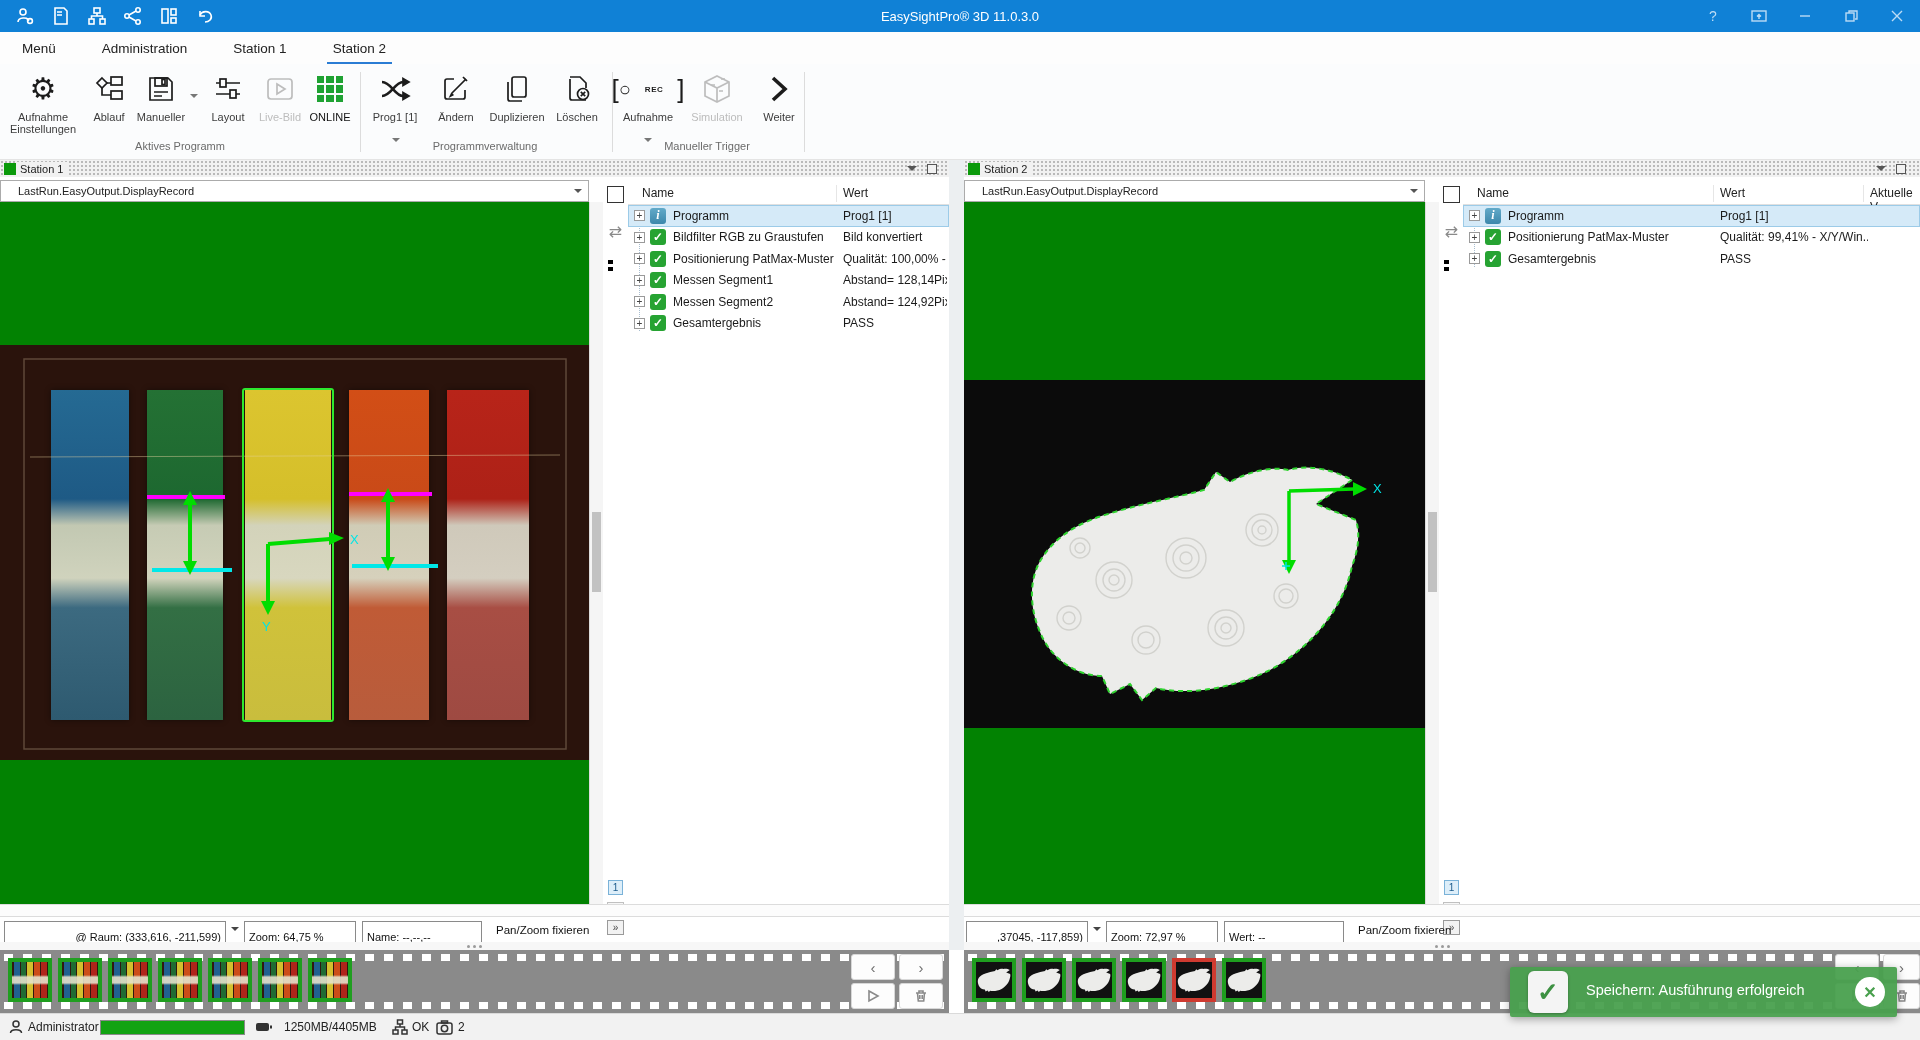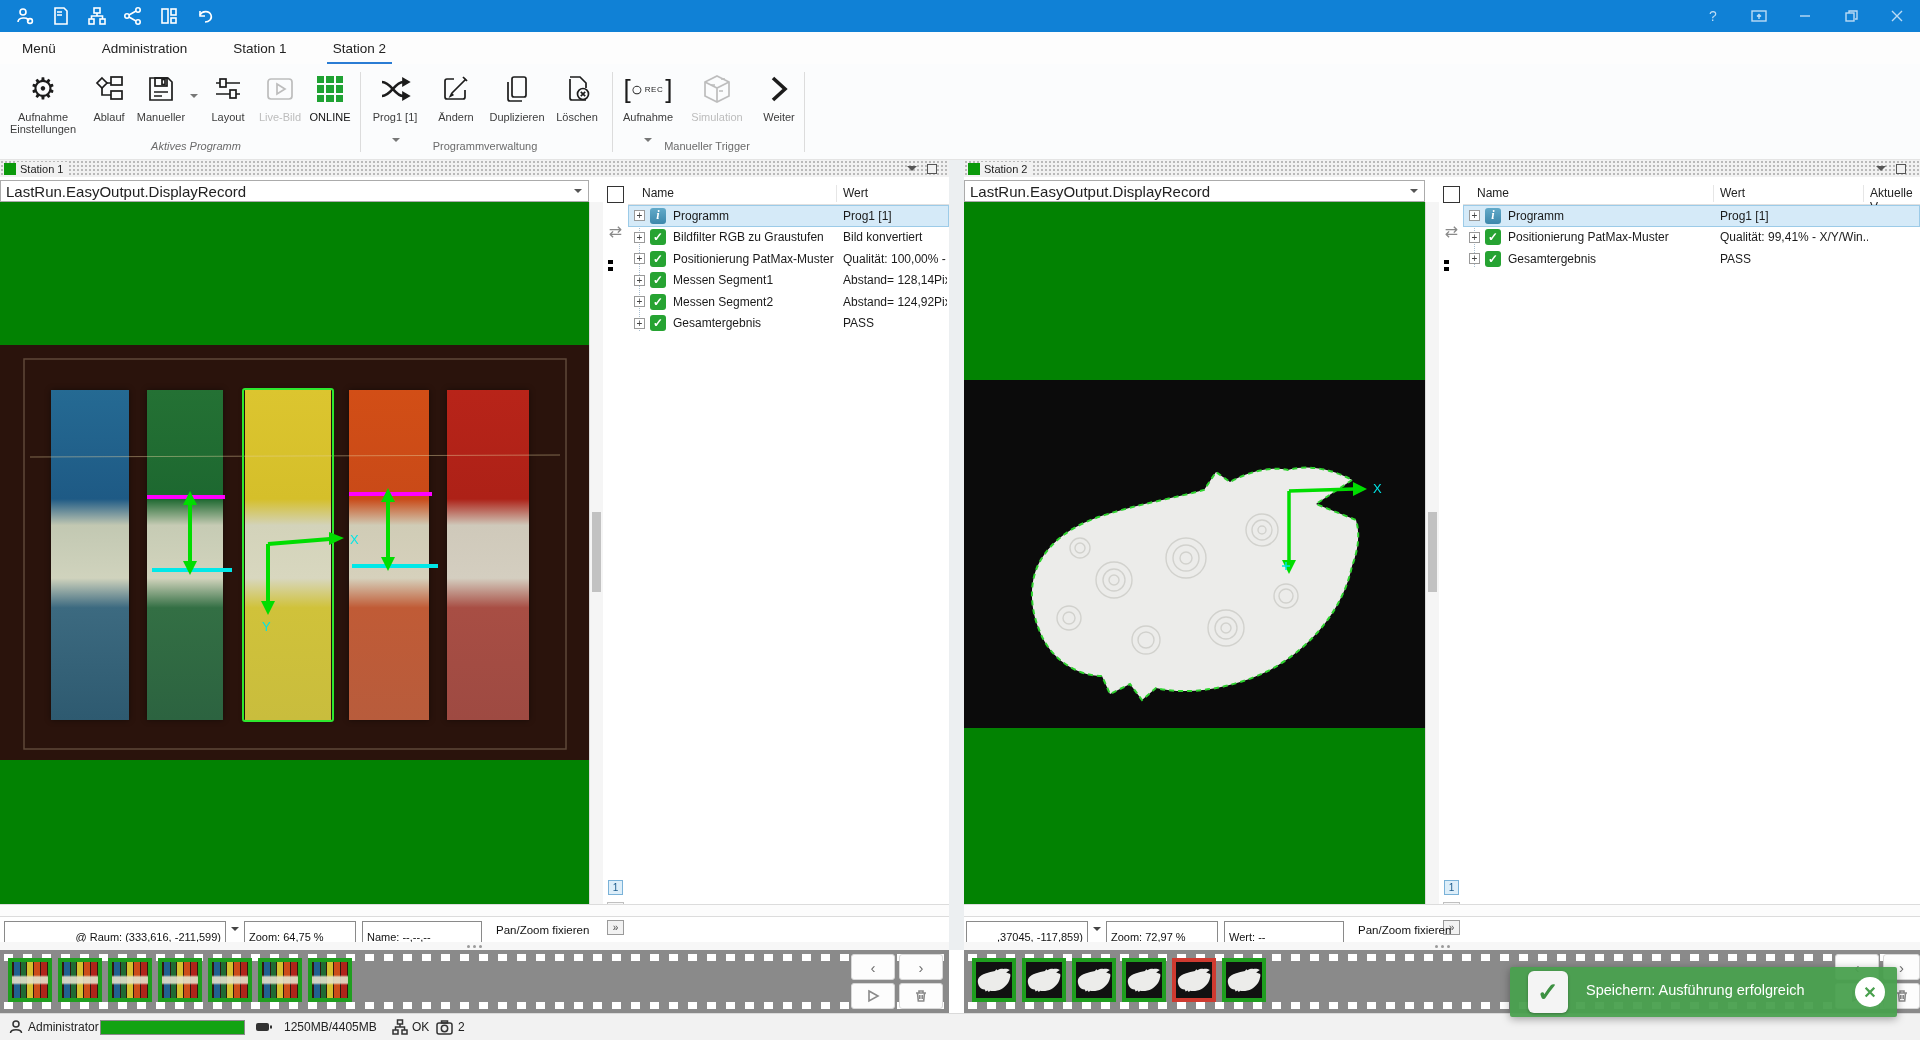--- a/index.html
+++ b/index.html
@@ -30,40 +30,40 @@
   .rbtn.disabled { color:#bcbcbc; }
   .rsep { position:absolute; top:8px; width:1px; height:80px; background:#dcdcdc; }
   .rgroup { position:absolute; top:76px; font-size:11px; color:#6b6b6b; text-align:center; }
   .ric svg { stroke:#1c1c1c; fill:none; stroke-width:1.7; }
   .ric.gray svg { stroke:#bdbdbd; }
   .online-grid { width:26px; height:26px; display:grid; grid-template-columns:repeat(3,1fr); gap:2px; }
   .online-grid i { background:#1fa233; }
   .gear { font-size:30px; line-height:30px; color:#1c1c1c; }
   .rec-box { display:flex; align-items:center; font-size:20px; color:#1c1c1c; }
   .rec-box .br { font-size:26px; font-weight:300; }
-  .rec-box .rec { font-size:8px; font-weight:normal; letter-spacing:.5px; margin:0 2px; }
+  .rec-box .rec { font-size:8px; font-weight:bold; letter-spacing:.5px; margin:0 14px; }
   .mini-caret { position:absolute; width:0; height:0; border:4px solid transparent; border-top-color:#777; }
 
   
   .panel { top:160px; height:790px; background:#fff; }
   #p1 { left:0; width:949px; }
   #p2 { left:964px; width:956px; }
   #psplit { left:949px; top:160px; width:15px; height:790px; background:#eceff1; }
   .st-header { position:absolute; left:0; top:0; right:0; height:17px;
     background-color:#f1f1f1;
     background-image:radial-gradient(#b9b9b9 0.8px, transparent 0.9px);
     background-size:4px 4px; display:flex; align-items:center; }
   .st-green { width:12px; height:12px; background:#0b9a0b; margin-left:4px; }
   .st-title { font-size:11px; color:#222; background:#f1f1f1; padding:1px 5px 1px 4px; }
   .hdr-btns { position:absolute; top:2px; display:flex; gap:10px; align-items:center; }
   .hdr-caret { width:0; height:0; border:5px solid transparent; border-top-color:#555; margin-top:4px; }
   .hdr-sq { width:10px; height:10px; border:1.5px solid #555; background:#f1f1f1; }
 
   .combo { position:absolute; top:20px; height:22px; background:#fff; border:1px solid #ababab; display:flex; align-items:center; }
-  .combo span { font-size:15px; color:#222; padding-left:5px; flex:1; white-space:nowrap; overflow:hidden; }
+  .combo span { font-size:11px; color:#222; padding-left:17px; flex:1; white-space:nowrap; overflow:hidden; }
   .combo .caret { width:0; height:0; border:4px solid transparent; border-top-color:#555; margin:3px 6px 0 0; }
 
   .canvas { position:absolute; top:42px; overflow:hidden; background:#028202; }
   .gband { position:absolute; left:0; right:0; background:#028202; }
   .photo1 { position:absolute; left:0; width:589px; height:415px; background:#2a130c; }
   .tab { position:absolute; top:45px; height:330px; box-shadow:0 0 6px rgba(0,0,0,.45); }
   .photo2 { position:absolute; left:0; width:461px; height:348px; background:#0b0b0b; }
   .ovl { position:absolute; left:0; top:0; pointer-events:none; }
 
   .vscroll { position:absolute; top:42px; width:14px; background:#f5f5f5; border-left:1px solid #dcdcdc; }
@@ -171,20 +171,21 @@
           <rect x="12" y="12" width="5" height="5"></rect>
         </svg>
       </div>
     <div class="tb-ic">
         <svg width="20" height="20" viewBox="0 0 20 20">
           <path d="M5 5 L5 10 L10 10"></path>
           <path d="M5 9 C7 5 14 4 16 9 C17.5 13 14 16 10 16"></path>
         </svg>
       </div>
   </div>
+  <div id="tb-title">EasySightPro® 3D 11.0.3.0</div>
   <div class="tb-right">
     <div class="winbtn">?</div>
     <div class="winbtn">
         <svg width="16" height="14" viewBox="0 0 16 14">
           <rect x="1" y="2" width="14" height="10"></rect>
           <path d="M8 10 V6 M6 7.5 L8 5.5 L10 7.5"></path>
         </svg>
       </div>
     <div class="winbtn">
         <svg width="12" height="12" viewBox="0 0 12 12">
@@ -344,21 +345,21 @@
   </div>
   <div class="rbtn" style="left:756px;width:46px;">
     <div class="ric">
         <svg width="26" height="30" viewBox="0 0 26 30">
           <path d="M7 4 L19 15 L7 26" stroke-width="3.6"></path>
         </svg>
       </div>
     <div>Weiter</div>
   </div>
   <div class="rsep" style="left:804px;"></div>
-  <div class="rgroup" style="left:76px;width:240px;font-style:italic;">Aktives Programm</div>
+  <div class="rgroup" style="left:60px;width:240px;">Aktives Programm</div>
   <div class="rgroup" style="left:365px;width:240px;">Programmverwaltung</div>
   <div class="rgroup" style="left:587px;width:240px;">Manueller Trigger</div>
 </div>
 
 <div id="p1" class="abs panel">
   <div class="st-header">
     <div class="st-green"></div>
     <div class="st-title">Station 1</div>
     <div class="hdr-btns" style="right:12px;">
       <div class="hdr-caret"></div>

